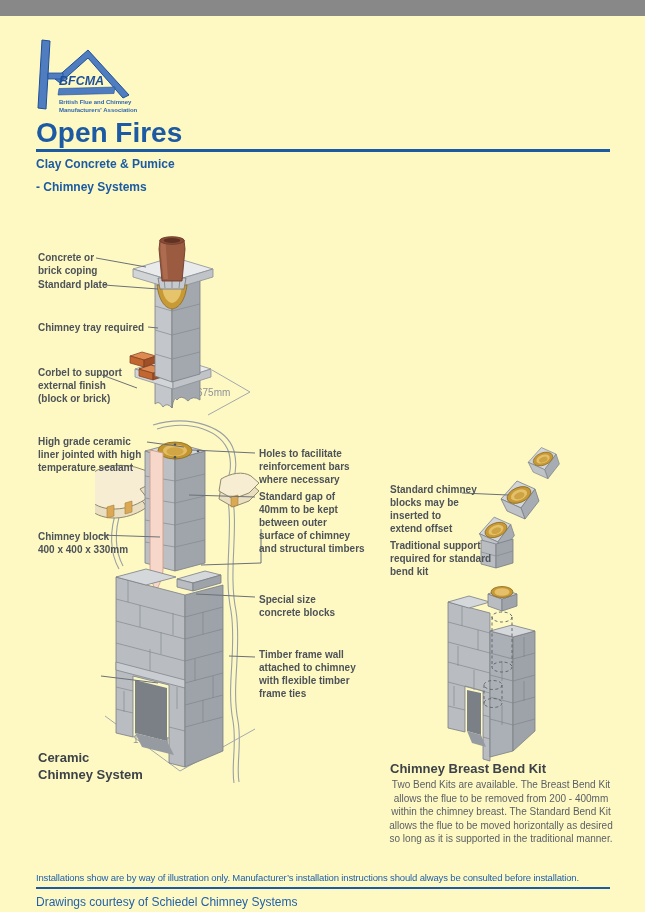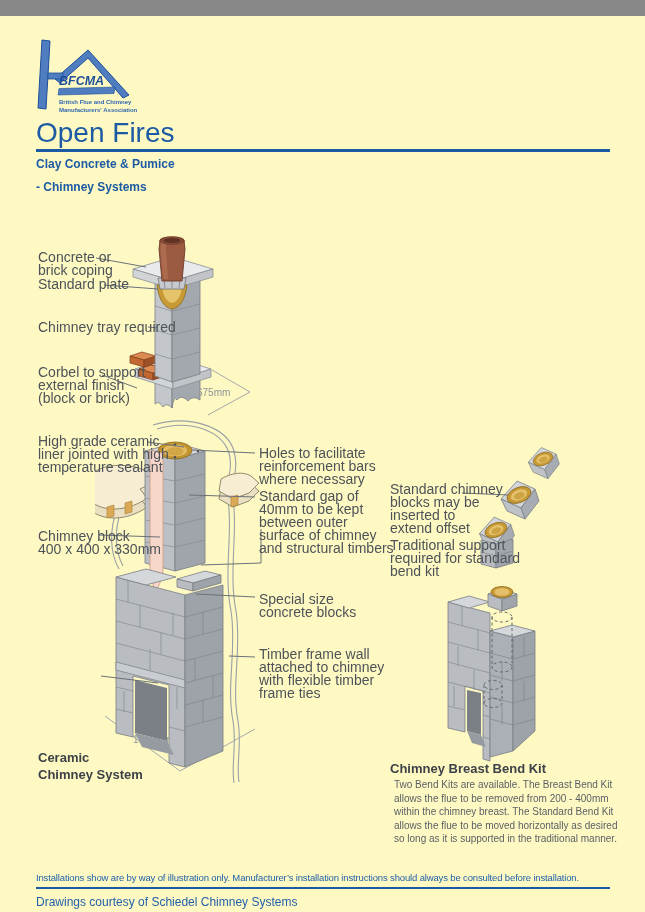--- a/index.html
+++ b/index.html
@@ -1,25 +1,25 @@
 <!DOCTYPE html>
 <html><head>
 <meta charset="utf-8">
 <style>
   html,body{margin:0;padding:0;background:#888;}
   .page{
     position:relative;width:645px;height:912px;background:#fef9c3;
     font-family:"Liberation Sans","DejaVu Sans",sans-serif;overflow:hidden;margin:16px auto;
   }
   .lbl{
-    position:absolute;font-size:14px;line-height:13px;font-weight:normal;
+    position:absolute;font-size:10px;line-height:13px;font-weight:bold;
     color:#4d5358;white-space:pre-line;z-index:6;
   }
   .page-title{
-    position:absolute;font-size:28px;font-weight:normal;color:#1c5aa4;
+    position:absolute;font-size:28px;font-weight:bold;color:#1c5aa4;
     letter-spacing:0;z-index:6;
   }
   .subtitle{
     position:absolute;font-size:12px;font-weight:bold;color:#1c5aa4;z-index:6;
   }
   .rule{position:absolute;background:#1c5aa4;z-index:4;}
   .sec-title{
     position:absolute;font-size:13px;line-height:17px;font-weight:bold;
     color:#3c4248;white-space:pre-line;z-index:6;
   }
@@ -335,21 +335,21 @@
   </svg>
 
   <div class="lbl" style="left:390px;top:467px;">Standard chimney
 blocks may be
 inserted to
 extend offset</div>
   <div class="lbl" style="left:390px;top:523px;">Traditional support
 required for standard
 bend kit</div>
   <div class="sec-title" style="left:390px;top:744px;">Chimney Breast Bend Kit</div>
-  <div class="desc" style="left:394px;top:762px;">Two Bend Kits are available. The Breast Bend Kit
+  <div class="desc" style="left:382px;top:762px;text-align:center;">Two Bend Kits are available. The Breast Bend Kit
 allows the flue to be removed from 200 - 400mm
 within the chimney breast. The Standard Bend Kit
 allows the flue to be moved horizontally as desired
 so long as it is supported in the traditional manner.</div>
 
   <svg class="overlay" width="645" height="912" viewBox="0 0 645 912">
     <g fill="none" stroke="#6b7177" stroke-width="1">
       <line x1="96" y1="242" x2="146" y2="251"></line>
       <line x1="104" y1="269" x2="158" y2="273"></line>
       <line x1="148" y1="311" x2="158" y2="312"></line>

